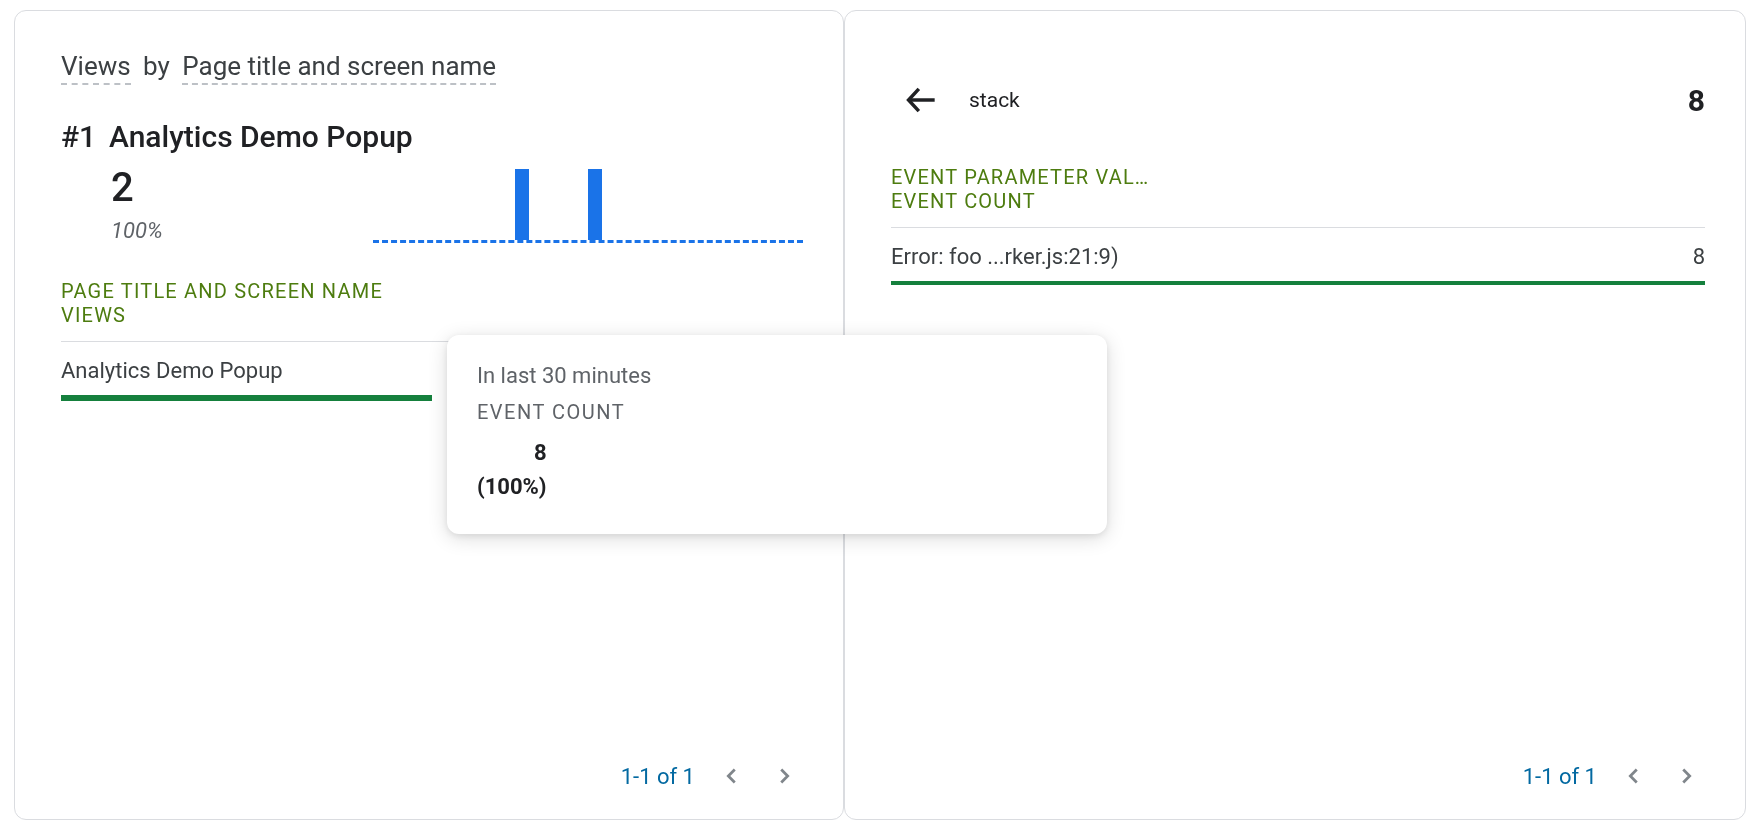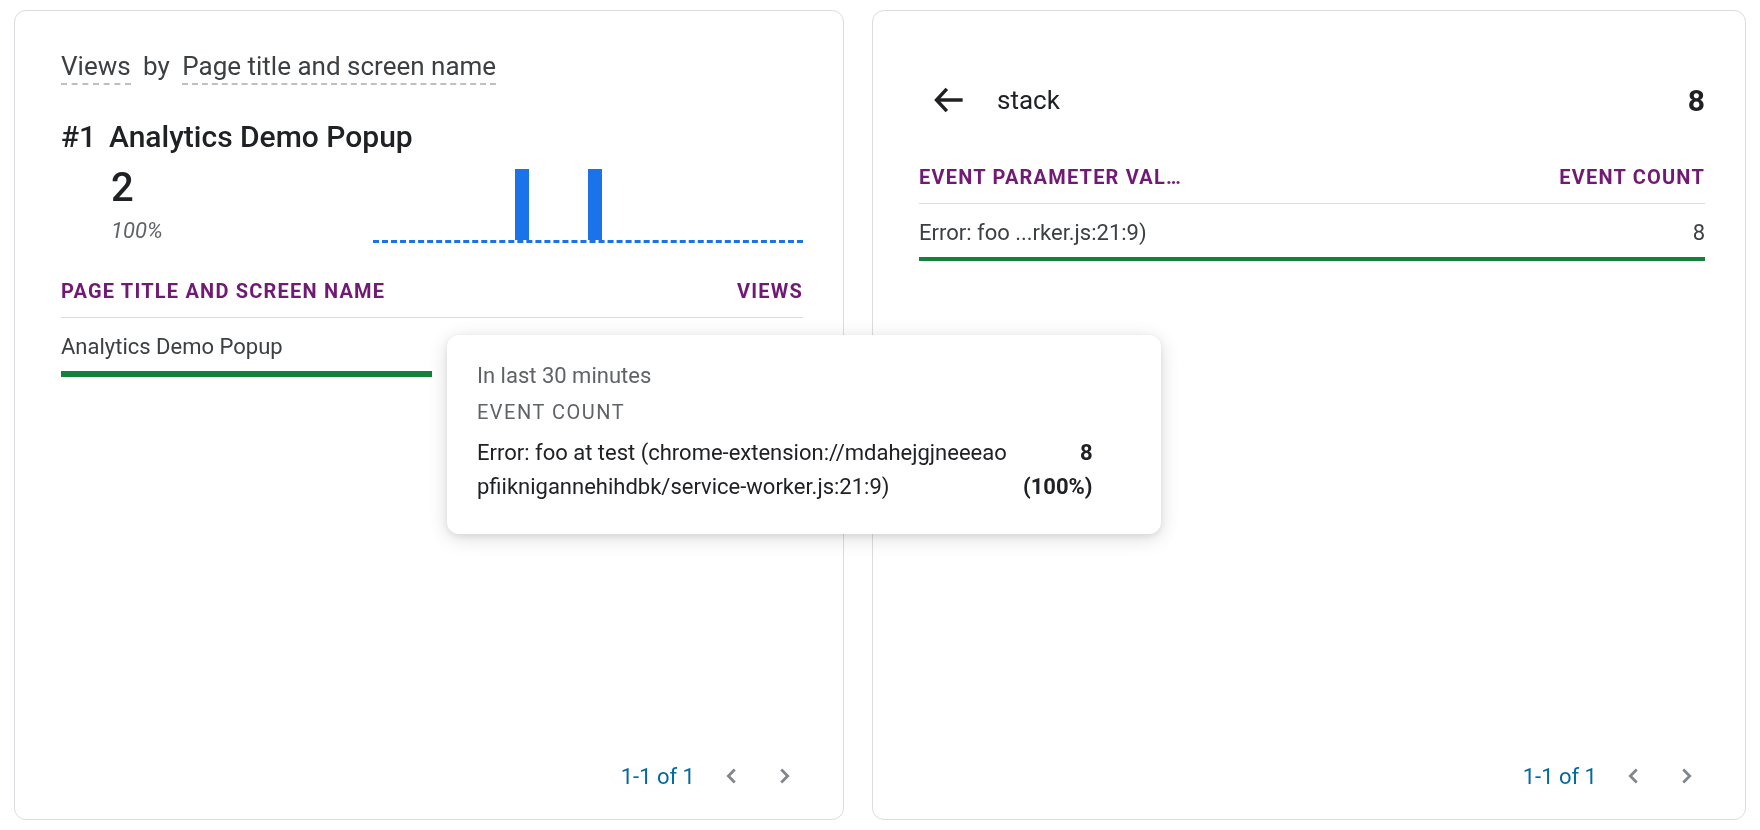--- a/index.html
+++ b/index.html
@@ -7,21 +7,20 @@
     margin: 0;
     padding: 0;
     width: 1760px;
     height: 830px;
     background: #fff;
     font-family: Roboto, "Google Sans", Arial, sans-serif;
     color: #202124;
   }
   .container {
     display: flex;
-    gap: 28px;
     padding: 10px 14px;
     height: 100%;
   }
   .card {
     background: #fff;
     border: 1px solid #dadce0;
     border-radius: 12px;
     padding: 40px 40px 24px 46px;
     display: flex;
     flex-direction: column;
@@ -90,28 +89,29 @@
     position: absolute;
     bottom: 0;
     width: 14px;
     background: #1a73e8;
   }
 
   
   .tbl-header {
     display: flex;
     justify-content: space-between;
-    color: #701a75;
+    color: #4d7c0f;
     font-size: 20px;
     letter-spacing: 1.2px;
-    font-weight: 700;
+    font-weight: 400;
     text-transform: uppercase;
     border-bottom: 1px solid #dadce0;
     padding: 28px 0 14px 0;
     margin-top: 8px;
+    flex-direction: column;
   }
   .tbl-row {
     display: flex;
     justify-content: space-between;
     font-size: 22px;
     color: #3c4043;
     padding: 16px 0 12px 0;
     border-bottom: 6px solid #15803d;
   }
   .tbl-row-right { border-bottom-width: 4px; }
@@ -147,36 +147,36 @@
   }
   .back-btn {
     display: inline-flex;
     align-items: center;
     justify-content: center;
     color: #202124;
     cursor: pointer;
   }
   .back-btn svg { width: 38px; height: 38px; }
   .event-name {
-    font-size: 26px;
+    font-size: 21px;
     font-weight: 400;
     color: #202124;
     flex: 1;
   }
   .event-count {
     font-size: 30px;
     font-weight: 700;
   }
 
   
   .tooltip {
     position: absolute;
     top: 324px;
     left: 432px;
-    width: 714px;
+    width: 660px;
     background: #fff;
     border-radius: 12px;
     box-shadow: 0 4px 20px rgba(0,0,0,.14), 0 2px 6px rgba(0,0,0,.08);
     padding: 28px 28px 30px 30px;
     z-index: 10;
   }
   .tt-when {
     color: #5f6368;
     font-size: 22px;
   }
@@ -252,21 +252,20 @@
         <svg viewBox="0 0 24 24" fill="none" stroke="currentColor" stroke-width="3">
             <polyline points="9,5 16,12 9,19"></polyline>
           </svg>
       </span>
     </div>
 
     <div class="tooltip">
       <div class="tt-when">In last 30 minutes</div>
       <div class="tt-label">EVENT COUNT</div>
       <div class="tt-body">
-        <div class="tt-text">Error: foo at test (chrome-extension://mdahejgjneeeaopfiiknigannehihdbk/service-worker.js:21:9)</div>
         <div class="tt-nums">
           <div class="tt-count">8</div>
           <div class="tt-pct">(100%)</div>
         </div>
       </div>
     </div>
   </div>
 
   <div class="card card-right">
 

